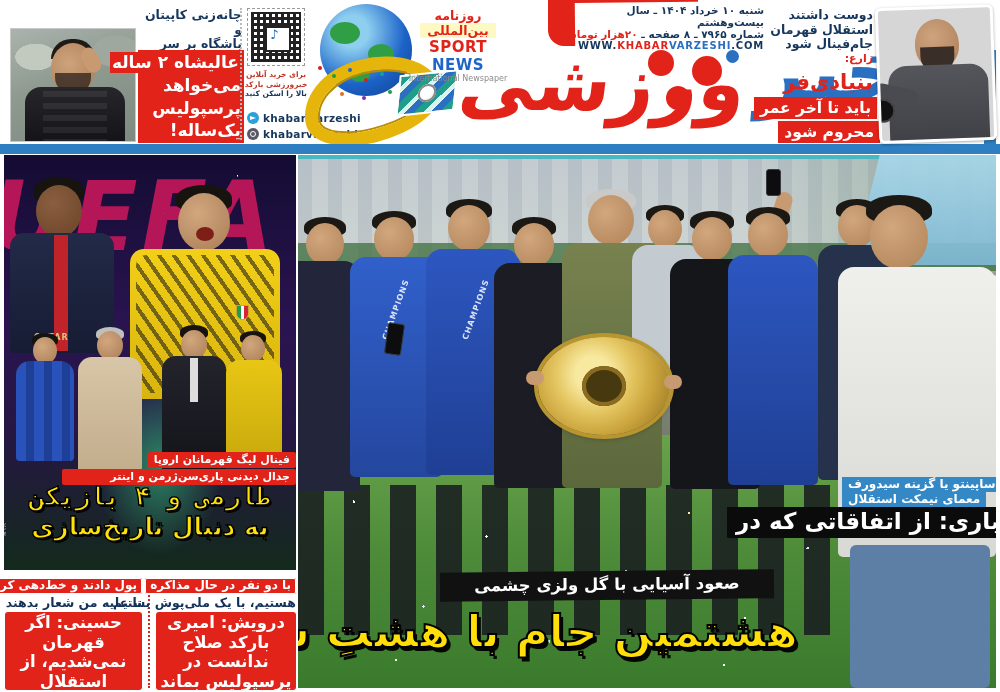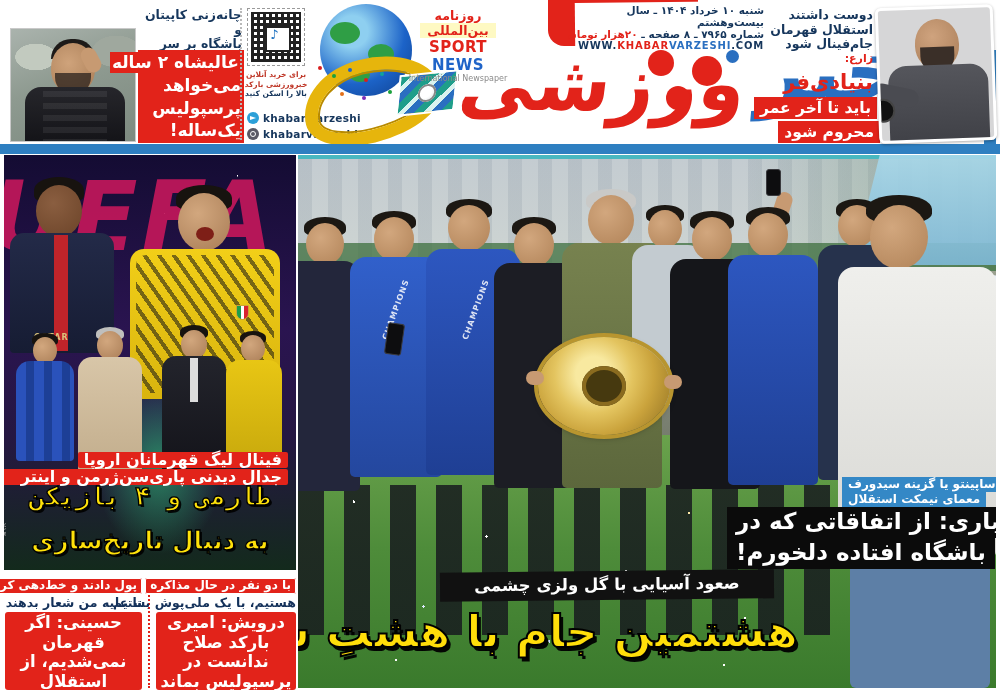--- a/index.html
+++ b/index.html
@@ -120,21 +120,21 @@
   .fig { position:absolute; }
   .fhead { position:absolute; border-radius:50%; background:radial-gradient(circle at 38% 35%, #d2a77e, #a87c55); }
   .fhair { position:absolute; border-radius:50% 50% 30% 30%; background:#17130f; }
   .ftorso { position:absolute; border-radius:14px 14px 4px 4px; }
   .mouth { position:absolute; border-radius:50%; background:#7e1f17; }
   .psg-stripe { position:absolute; background:#c0242a; }
   .scudetto { position:absolute; width:13px; height:15px; background:linear-gradient(90deg,#1b9e4b 33%,#fff 33% 66%,#d8242e 66%); border-radius:0 0 7px 7px; border:1px solid #caa33c; }
   .qatar-tag { position:absolute; color:#d9c27a; font-size:8px; font-weight:bold; letter-spacing:1px; }
   .scribble { position:absolute; inset:6px; background:repeating-linear-gradient(55deg, rgba(20,20,20,.55) 0 4px, transparent 4px 12px); border-radius:10px; }
 
-  .cap-strip { position:absolute; right:8px; background:#e2231a; color:#fff; font-weight:bold; font-size:16px; line-height:15px; padding:0 6px 1px; white-space:nowrap; border-radius:2px; }
+  .cap-strip { position:absolute; right:0; background:#e2231a; color:#fff; font-weight:bold; font-size:11px; line-height:15px; padding:0 6px 1px; white-space:nowrap; border-radius:2px; }
   .lc-headline { position:absolute; left:0; width:100%; text-align:center; color:#ffe20a; font-weight:900; font-size:25px; line-height:28px;
     -webkit-text-stroke:1.3px #000; text-shadow:2px 2px 0 rgba(0,0,0,.9); }
   .vert-code { position:absolute; left:-9px; top:372px; font-size:8px; color:#999; transform:rotate(90deg); }
 
   .lc-box { position:absolute; top:578px; height:112px; }
   .lc-pill1 { position:absolute; right:0; top:0; background:#e2231a; color:#fff; font-weight:bold; font-size:12px; line-height:15px; padding:0 5px 1px; white-space:nowrap; border-radius:2px; box-shadow:0 0 0 1px #fff inset; }
   .lc-line2 { position:absolute; right:0; top:17px; color:#14315a; font-weight:bold; font-size:12.5px; white-space:nowrap; }
   .lc-red { position:absolute; left:0; right:0; top:34px; bottom:0; background:#e2231a; border-radius:3px;
     color:#fff; font-weight:900; font-size:16.5px; line-height:19.5px; text-align:center; padding-top:1px; }
   .lc-divider { left:148px; top:580px; height:108px; border-left:2px dotted #e2231a; }
@@ -335,21 +335,21 @@
     </div>
     <div class="fig">
       <div class="fhair" style="left:236px;top:176px;width:26px;height:13px;"></div>
       <div class="fhead" style="left:237px;top:180px;width:24px;height:27px;"></div>
       <div class="ftorso" style="left:222px;top:205px;width:56px;height:108px;background:linear-gradient(180deg,#e8c614,#c7a80c);"></div>
     </div>
 
     <div class="cap-strip fa" style="top:297px;">فینال لیگ قهرمانان اروپا</div>
     <div class="cap-strip fa" style="top:314px;padding-left:48px;">جدال دیدنی پاری‌سن‌ژرمن و اینتر</div>
     <div class="lc-headline fa" style="top:330px;font-family:Liberation Mono, monospace;">طارمی و ۴ بازیکن</div>
-    <div class="lc-headline fa" style="top:372px;">به دنبال تاریخ‌سازی</div>
+    <div class="lc-headline fa" style="top:358px;">به دنبال تاریخ‌سازی</div>
     <div class="vert-code">۷۱۳۰</div>
   </div>
 
   <div class="abs lc-box fa" style="left:5px;width:137px;">
     <div class="lc-pill1">پول دادند و خط‌دهی کردند</div>
     <div class="lc-line2">تا علیه من شعار بدهند</div>
     <div class="lc-red">
       <div>حسینی: اگر</div>
       <div>قهرمان</div>
       <div>نمی‌شدیم، از</div>
@@ -445,19 +445,18 @@
     </div>
 
     <div class="credit">
       <span class="cam-ic"></span>
       <span class="fa">محمدرضا صفرپور</span>
     </div>
 
     <div class="bench-pill fa" style="top:322px;">مجتبی، ساپینتو یا گزینه سیدورف</div>
     <div class="bench-pill fa" style="top:337px;">معمای نیمکت استقلال</div>
     <div class="jab-line fa" style="top:352px;">جباری: از اتفاقاتی که در</div>
-    <div class="jab-line fa" style="top:383px;">باشگاه افتاده دلخورم!</div>
 
     <div class="kicker-strip fa">صعود آسیایی با گل ولزی چشمی</div>
     <div class="big-headline fa">هشتمین جام با هشتِ شاکی</div>
   </div>
 
 </div>
 
 </body></html>

